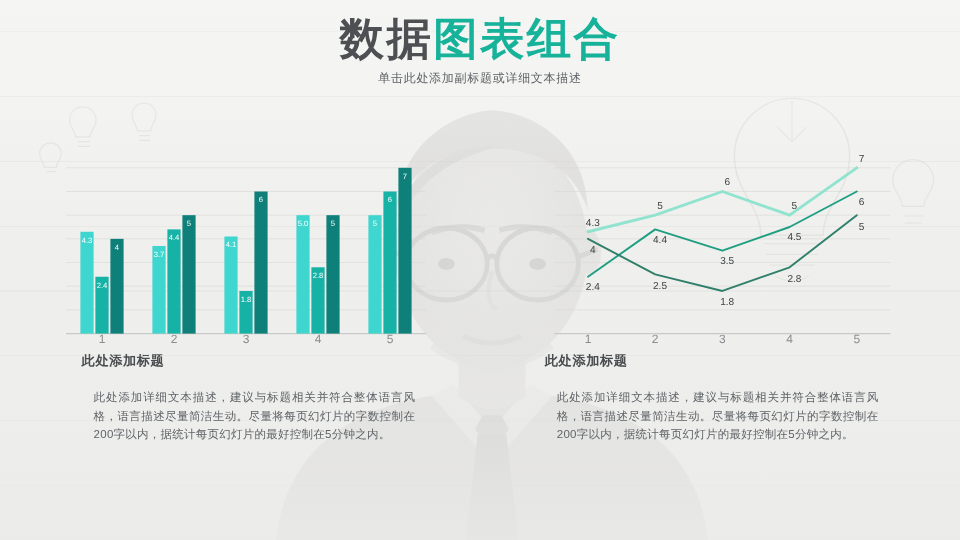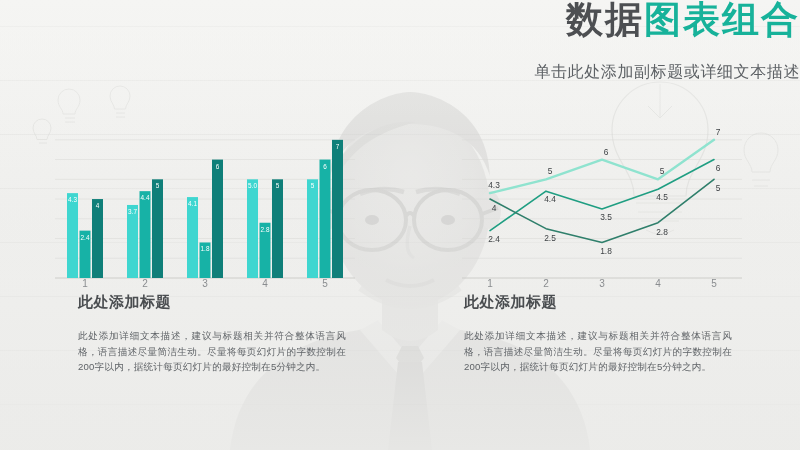--- a/index.html
+++ b/index.html
@@ -32,30 +32,30 @@
     opacity:.38;
     filter:saturate(.25) contrast(.85);
   }
   #bg-fade{
     position:absolute;inset:0;
     background:linear-gradient(180deg,rgba(245,245,243,.55) 0%,rgba(243,243,241,.25) 30%,rgba(240,240,238,.5) 75%,rgba(236,236,234,.85) 100%);
   }
 
   
   #title-block{
-    position:absolute;left:0;right:0;top:1px;text-align:right;z-index:6;
+    position:absolute;left:0;right:0;top:14px;text-align:center;z-index:6;
   }
   #main-title{
     font-size:37px;font-weight:bold;letter-spacing:2px;line-height:1;
     margin:0;
   }
   #main-title .t-dark{color:#4d4f52;}
   #main-title .t-accent{color:#17b29a;}
   #subtitle{
-    margin:24px 0 0 0;font-size:16px;color:#5d6165;letter-spacing:.6px;
+    margin:7px 0 0 0;font-size:10px;color:#5d6165;letter-spacing:.6px;
   }
 
   
   .chart-wrap{position:absolute;z-index:5;}
   #bar-chart-wrap{left:55px;top:128px;width:300px;height:150px;}
   #line-chart-wrap{left:462px;top:128px;width:280px;height:150px;}
   .chart-svg{display:block;width:100%;height:100%;overflow:visible;}
 
   .axis-labels{
     position:absolute;left:0;right:0;top:150px;height:16px;
@@ -65,21 +65,21 @@
     font-size:10px;color:#8a8d90;
   }
   .bar-val{font-size:6.4px;fill:#ffffff;text-anchor:middle;font-family:"Liberation Sans",sans-serif;}
   .line-val{font-size:8.4px;fill:#3f4346;text-anchor:middle;font-family:"Liberation Sans",sans-serif;}
 
   
   .text-col{position:absolute;z-index:6;width:300px;}
   #text-col-left{left:62px;top:293px;}
   #text-col-right{left:448px;top:293px;}
   .col-head{
-    font-size:15px;font-weight:bold;color:#4a4d50;margin:0 0 7px 16px;
+    font-size:11px;font-weight:bold;color:#4a4d50;margin:0 0 7px 6px;
     letter-spacing:.5px;
   }
   .col-body{
     font-size:9.6px;line-height:1.62;color:#5f6367;margin:16px;
     text-align:justify;letter-spacing:.2px;
   }
 </style>
 </head>
 <body>
 

